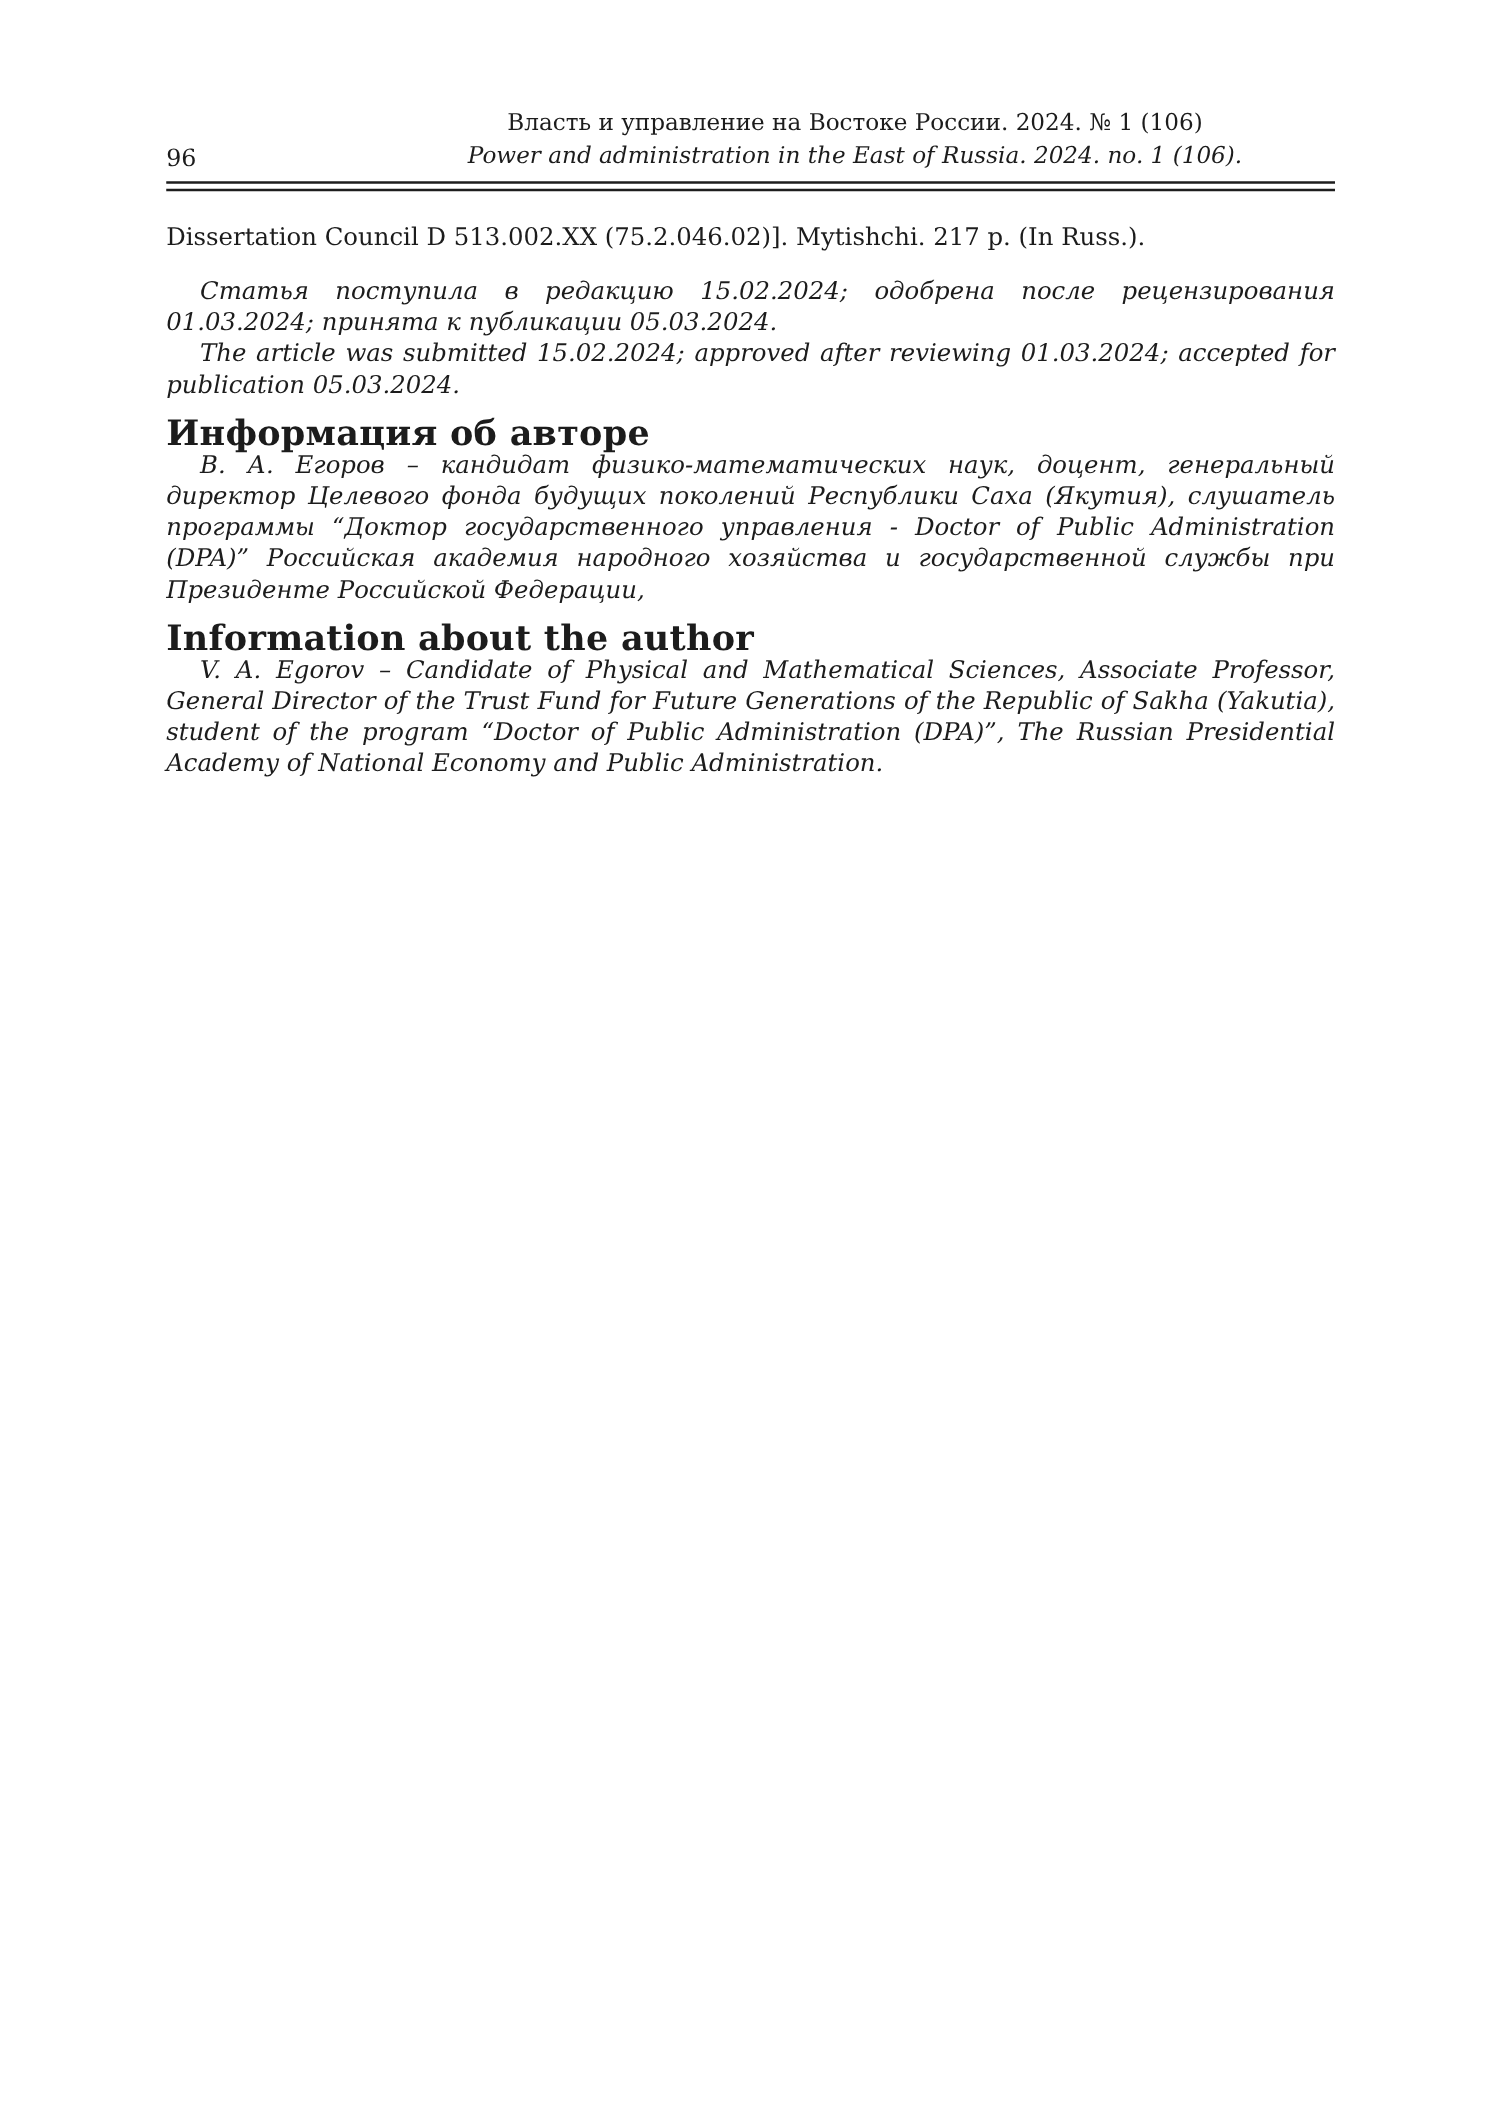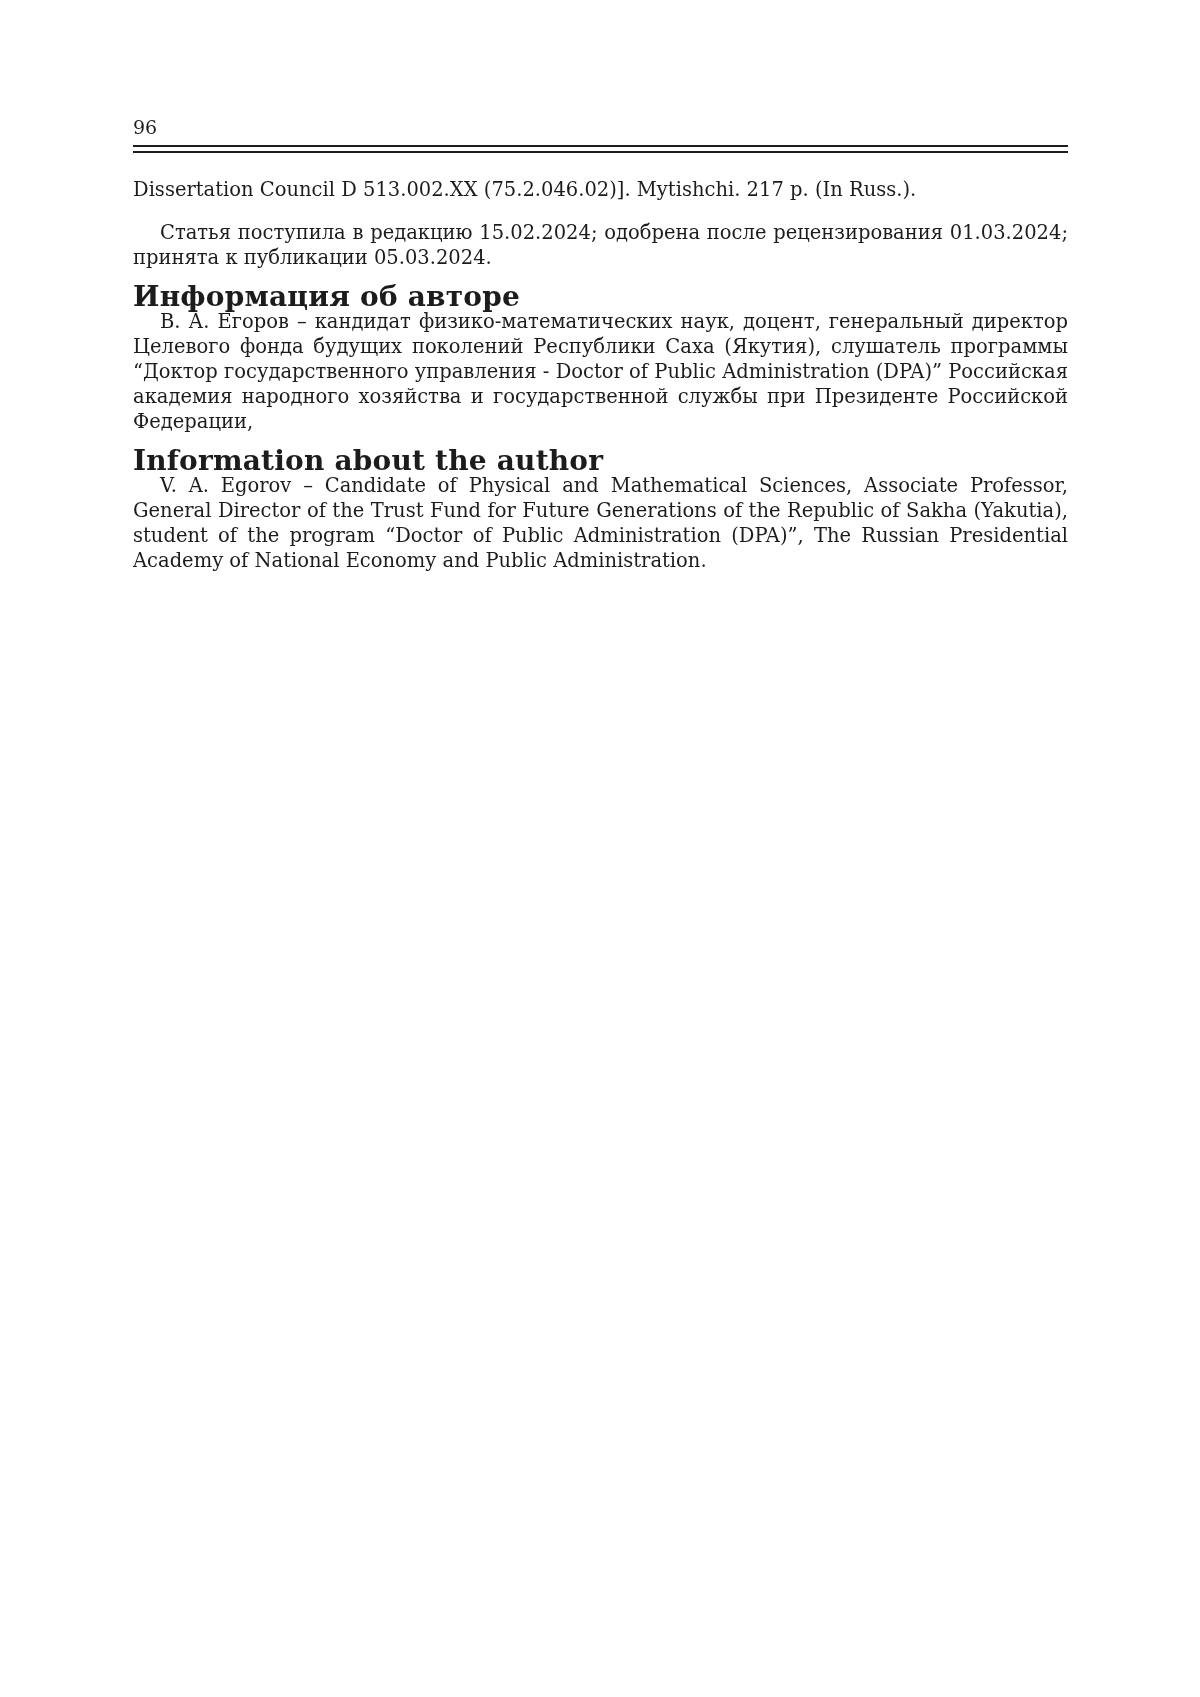--- a/index.html
+++ b/index.html
@@ -58,48 +58,53 @@
     margin-top: 24px;
     font-size: 19.5px;
     line-height: 25px;
     text-align: justify;
   }
   .body-text p {
     margin: 0;
     padding: 0;
   }
   p.no-indent { text-indent: 0; }
-  p.indent   { text-indent: 27px; }
+  p.indent   { text-indent: 27px; font-style: italic; }
   p.gap-top  { margin-top: 18px !important; }
   h2.section-heading {
     margin: 14px 0 0 0;
     font-size: 28px;
     line-height: 25px;
     font-weight: bold;
     text-align: left;
     letter-spacing: 0.2px;
   }
 </style>
 </head>
 <body>
 
 <div class="page">
 
   <header class="running-head">
     <div class="page-number">96</div>
+    <div class="journal-title">
+      <div class="ru">Власть и управление на Востоке России. 2024. № 1 (106)</div>
+      <div class="en">Power and administration in the East of Russia. 2024. no. 1 (106).</div>
+    </div>
   </header>
 
   <div class="double-rule"></div>
 
   <main class="body-text">
 
     <p class="no-indent">Dissertation Council D 513.002.XX (75.2.046.02)]. Mytishchi. 217 p. (In Russ.).</p>
 
     <p class="indent gap-top">Статья поступила в редакцию 15.02.2024; одобрена после рецензирования 01.03.2024; принята к публикации 05.03.2024.</p>
 
+    <p class="indent">The article was submitted 15.02.2024; approved after reviewing 01.03.2024; accepted  for publication 05.03.2024.</p>
 
     <h2 class="section-heading">Информация об авторе</h2>
 
     <p class="indent">В. А. Егоров – кандидат физико-математических наук, доцент, генеральный директор Целевого фонда будущих поколений Республики Саха (Якутия), слушатель программы “Доктор государственного управления - Doctor of Public Administration (DPA)” Российская академия народного хозяйства и государственной службы при Президенте Российской Федерации,</p>
 
     <h2 class="section-heading">Information about the author</h2>
 
     <p class="indent">V. A. Egorov – Candidate of Physical and Mathematical Sciences, Associate Professor, General Director of the Trust Fund for Future Generations of the Republic of Sakha (Yakutia), student of the program “Doctor of Public Administration (DPA)”, The Russian Presidential Academy of National Economy and Public Administration.</p>
 
   </main>

